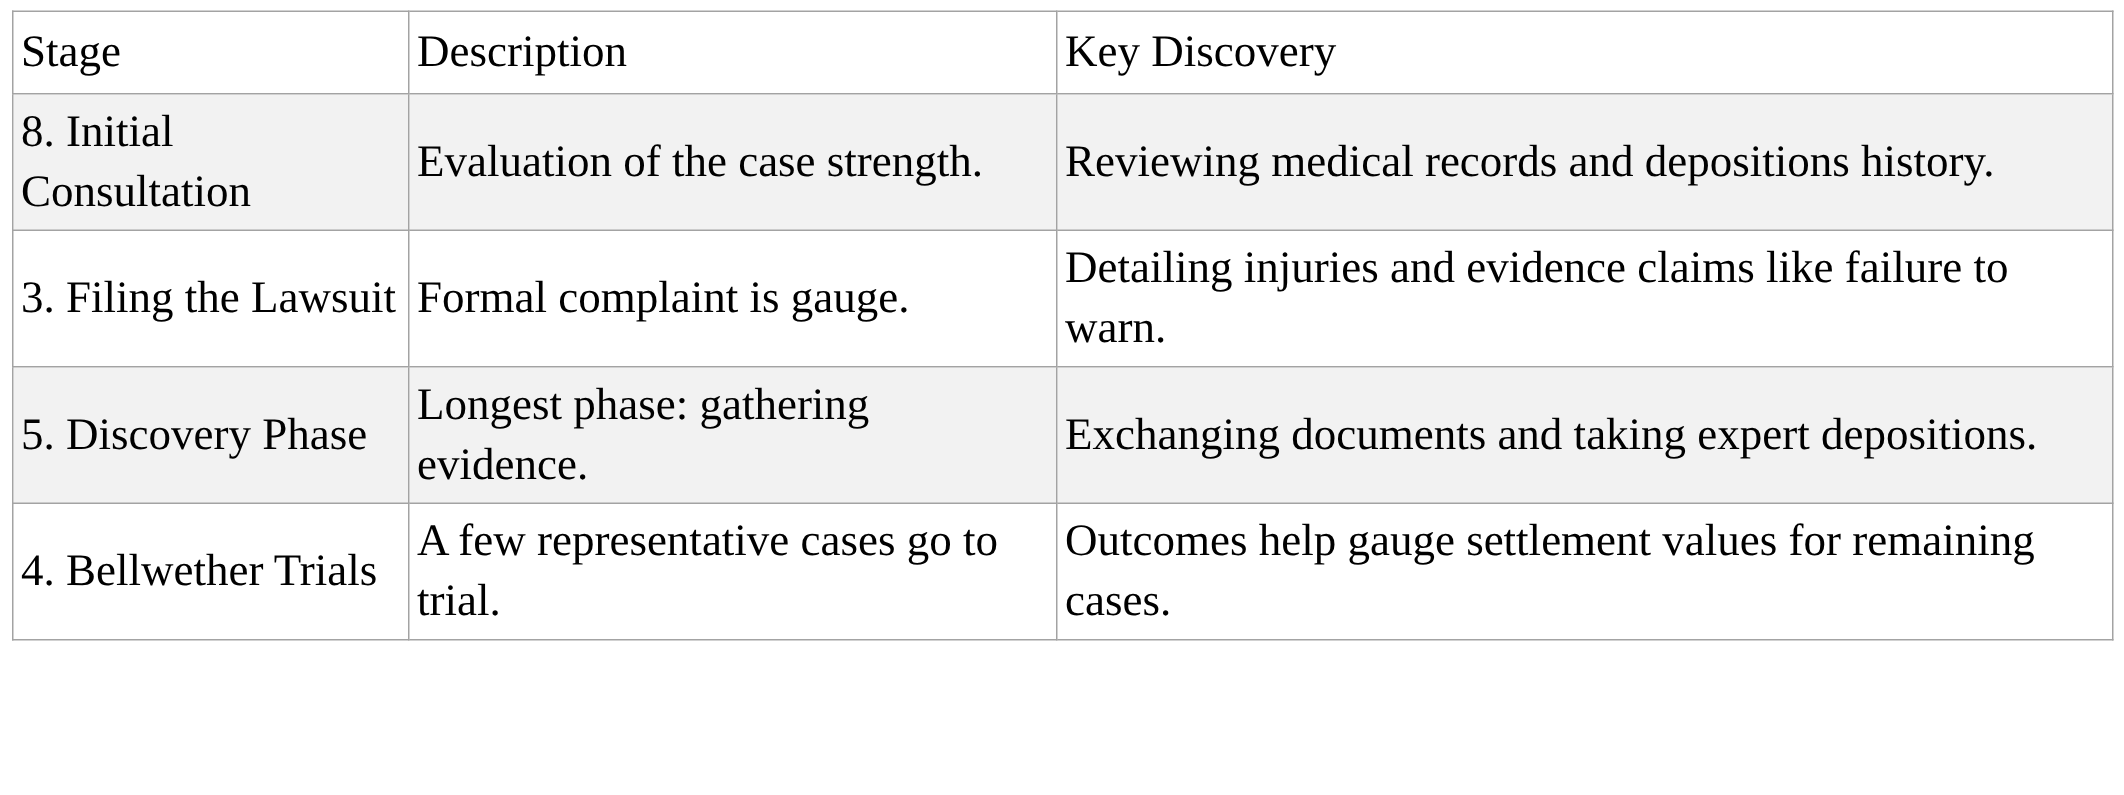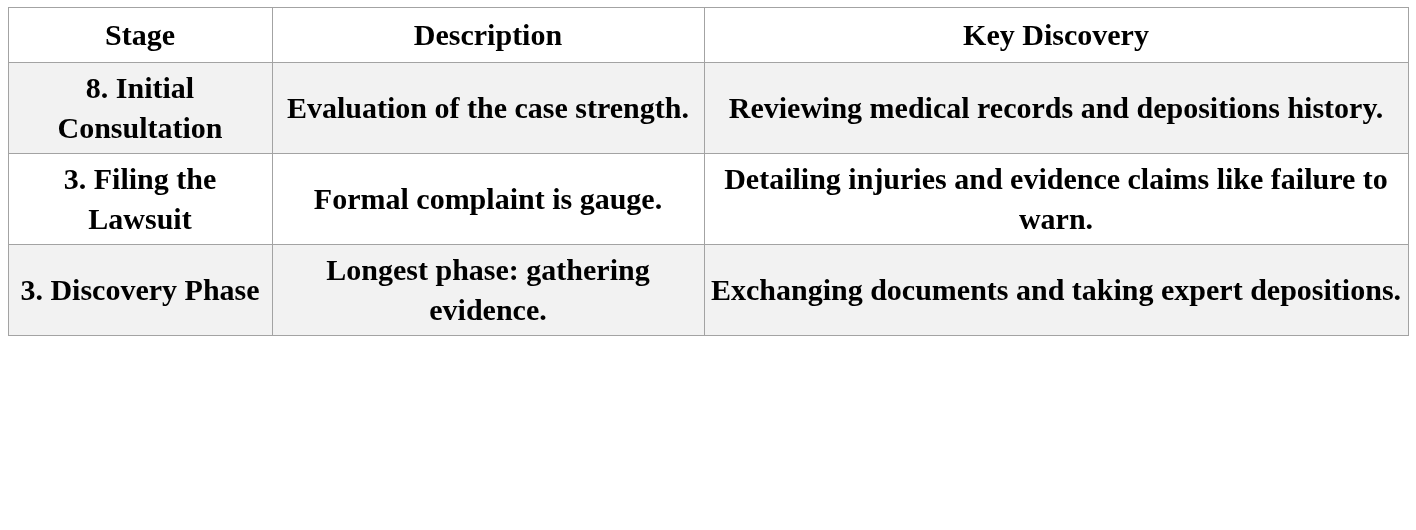--- a/index.html
+++ b/index.html
@@ -21,23 +21,23 @@
     margin: 7px 8px;
     font-size: 30px;
     line-height: 40px;
   }
   col.c-stage       { width: 264px; }
   col.c-description { width: 432px; }
   col.c-activities  { width: 704px; }
   table.stages th,
   table.stages td {
     border: 1px solid #a3a3a3;
-    text-align: center;
+    text-align: left;
     vertical-align: middle;
-    font-weight: bold;
+    font-weight: normal;
     padding: 5px 6px 5px 5px;
     overflow: hidden;
     margin-left: 12px;
   }
   table.stages thead th {
     background: #ffffff;
     padding-top: 7px;
     padding-bottom: 7px;
   }
   table.stages tbody tr:nth-child(odd) td {
@@ -68,18 +68,23 @@
       <td>8. Initial Consultation</td>
       <td>Evaluation of the case strength.</td>
       <td>Reviewing medical records and depositions history.</td>
     </tr>
     <tr>
       <td>3. Filing the Lawsuit</td>
       <td>Formal complaint is gauge.</td>
       <td>Detailing injuries and evidence claims like failure to warn.</td>
     </tr>
     <tr>
-      <td>3. Discovery Phase</td>
+      <td>5. Discovery Phase</td>
       <td>Longest phase: gathering evidence.</td>
       <td>Exchanging documents and taking expert depositions.</td>
+    </tr>
+    <tr>
+      <td>4. Bellwether Trials</td>
+      <td>A few representative cases go to trial.</td>
+      <td>Outcomes help gauge settlement values for remaining cases.</td>
     </tr>
   </tbody>
 </table>
 
 </body></html>

